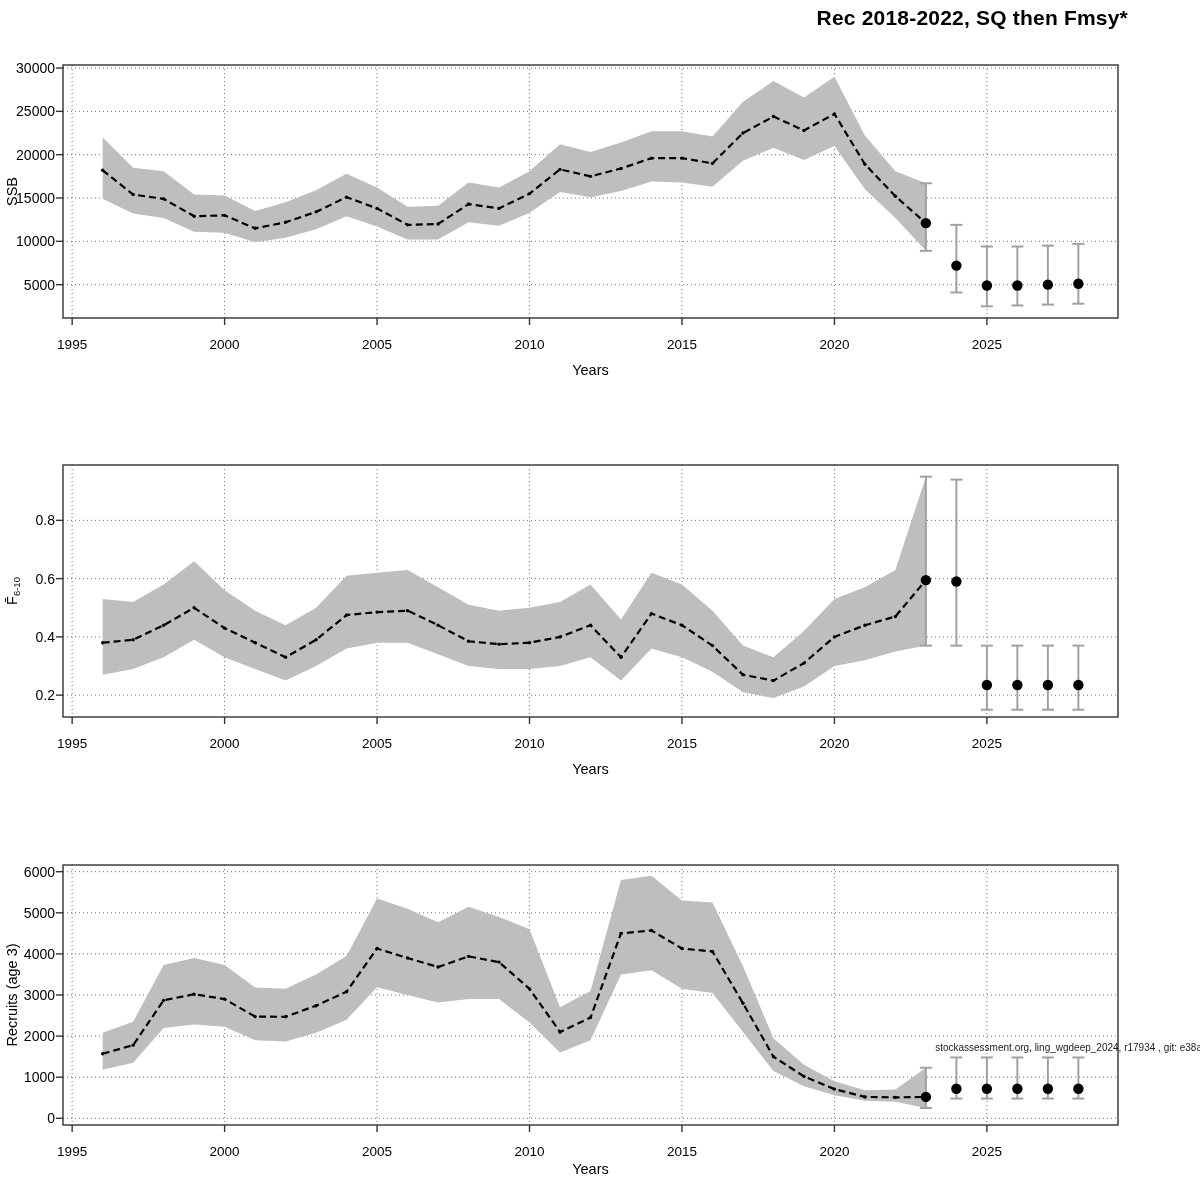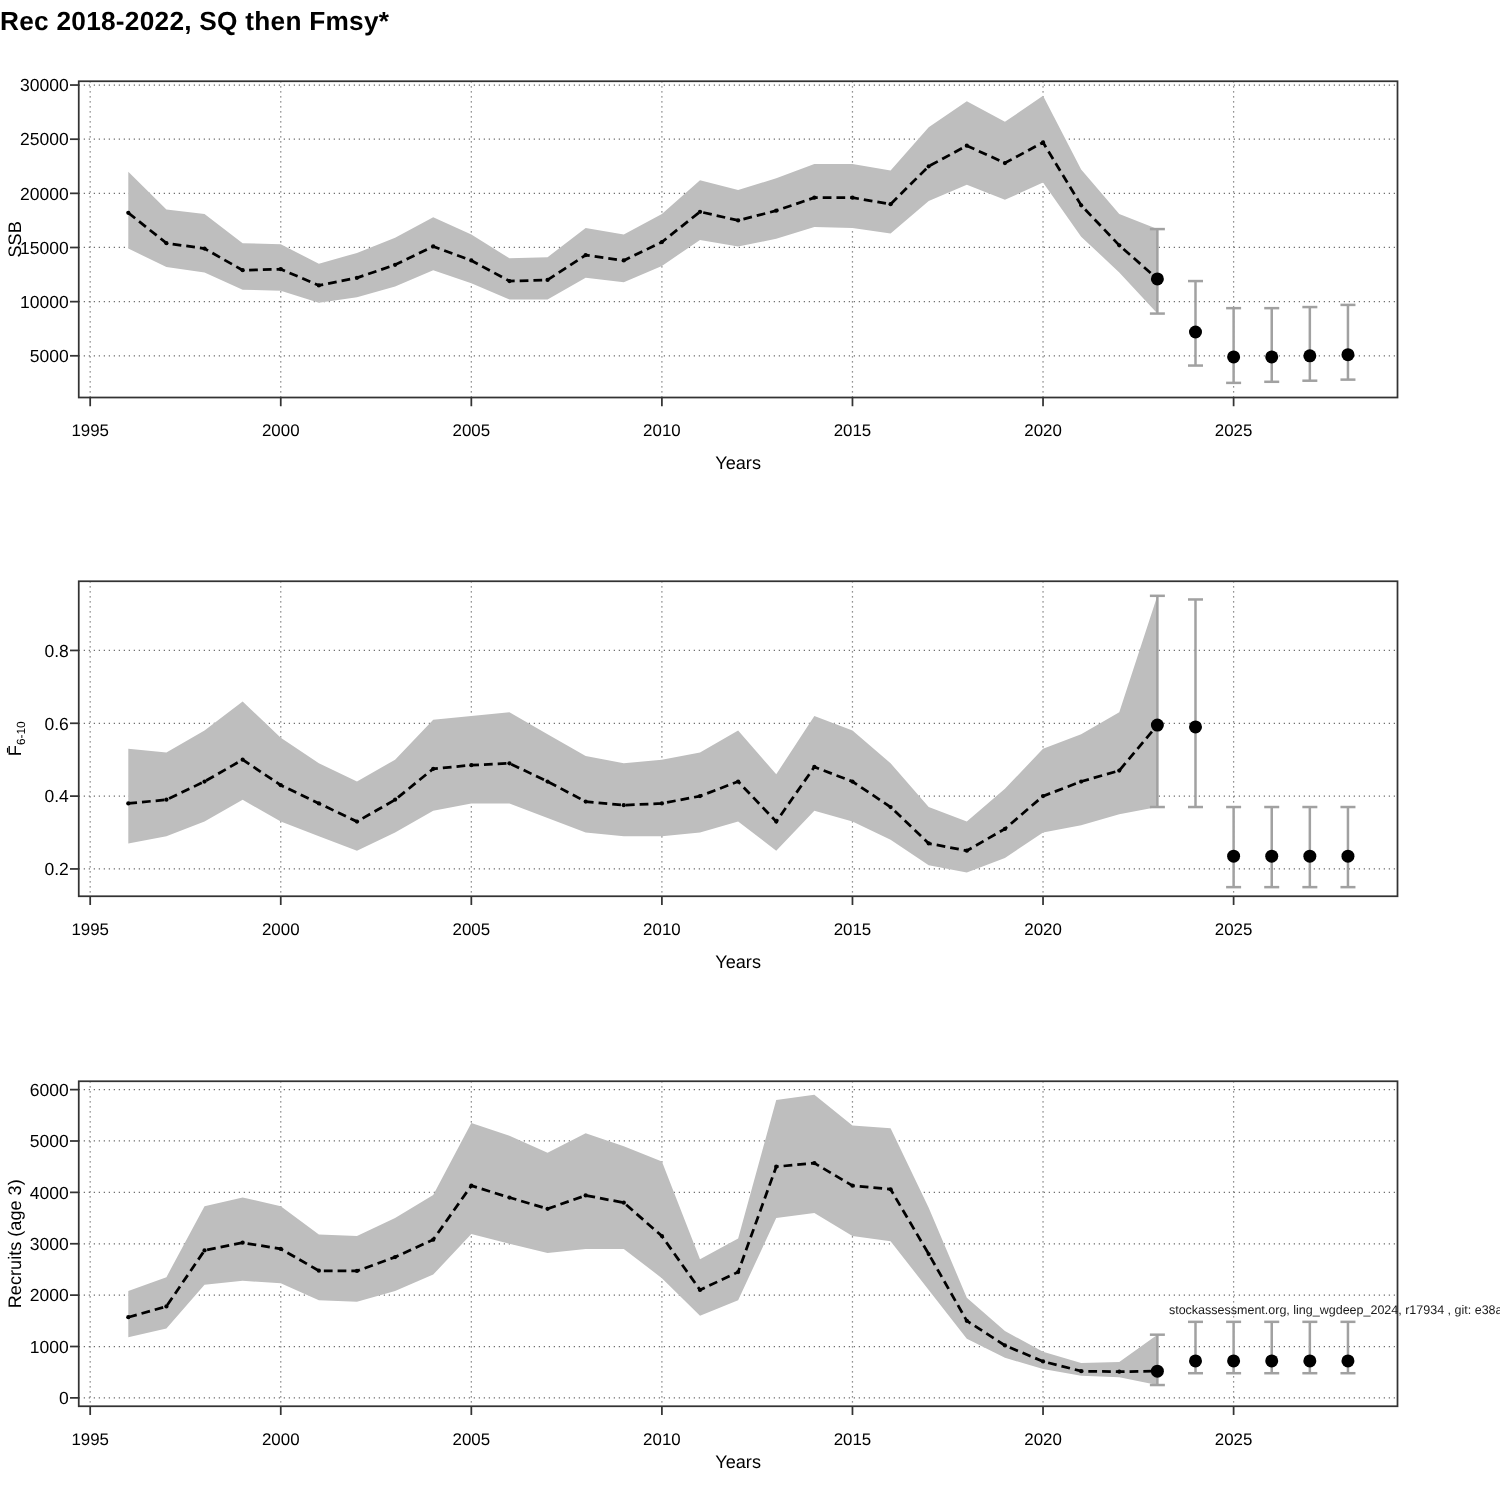--- a/index.html
+++ b/index.html
@@ -1,18 +1,18 @@
 <!DOCTYPE html>
 <html><head>
 <meta charset="utf-8">
 <style>
   html,body{margin:0;padding:0;background:#ffffff;}
   body{width:1200px;height:1200px;position:relative;font-family:"Liberation Sans",sans-serif;}
-  .title{position:absolute;top:6px;left:0;width:1088px;text-align:left;
-         font-size:21px;font-weight:bold;color:#000;letter-spacing:0.2px;}
+  .title{position:absolute;top:6px;left:0;width:1088px;text-align:right;
+         font-size:21px;font-weight:bold;color:#000;letter-spacing:0.2px;padding-left:40px;}
   svg{position:absolute;top:0;left:0;}
   svg text{fill:#000;font-family:"Liberation Sans",sans-serif;}
   .grid{stroke:#6f6f6f;stroke-width:1;stroke-dasharray:1 3;}
   .band{fill:#bebebe;stroke:none;}
   .series{fill:none;stroke:#000;stroke-width:2.2;stroke-dasharray:7 4;}
   .vdot{fill:#000;}
   .box{fill:none;stroke:#333;stroke-width:1.4;}
   .tick{stroke:#333;stroke-width:1.4;}
   .ticklabel{font-size:13.5px;}
   .yticklabel{font-size:14px;}

